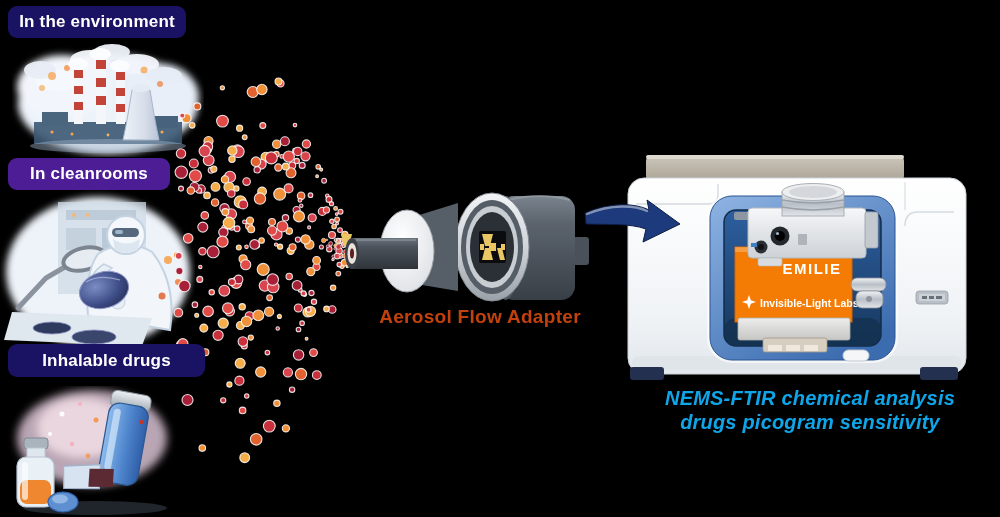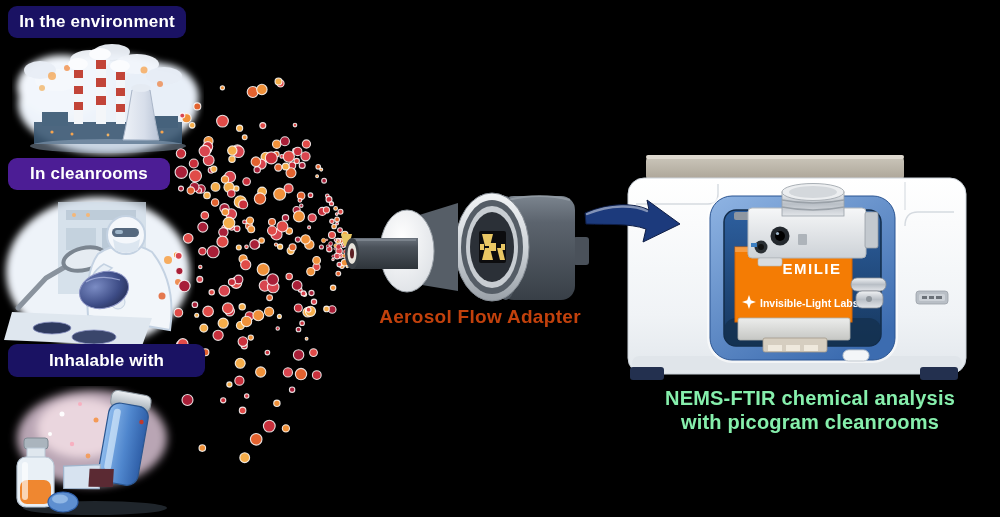--- a/index.html
+++ b/index.html
@@ -25,21 +25,21 @@
 
 <div id="stage">
 
   <div id="chip-env" class="chip" style="background: rgb(26, 18, 99); color: rgb(255, 255, 255);">
     <span>In the environment</span>
   </div>
   <div id="chip-clean" class="chip" style="background: #4c1d95; color: rgb(255, 255, 255);">
     <span>In cleanrooms</span>
   </div>
   <div id="chip-drugs" class="chip" style="background: rgb(26, 18, 99); color: rgb(255, 255, 255);">
-    <span>Inhalable with</span>
+    <span>Inhalable drugs</span>
   </div>
 
   <svg class="illus" style="left:12px;top:42px" width="192" height="115" viewBox="0 0 192 115">
     <defs>
       <filter id="soft1">
           <feGaussianBlur stdDeviation="3.5"></feGaussianBlur>
         </filter>
       <linearGradient id="towerG" x1="0" y1="0" x2="1" y2="0">
         <stop offset="0" stop-color="#eef2f8"></stop>
           <stop offset=".6" stop-color="#d7deea"></stop>
@@ -646,18 +646,18 @@
       <rect x="307" y="146" width="5" height="3" fill="#6b7178"></rect>
       <rect x="314" y="146" width="6" height="3" fill="#6b7178"></rect>
     </g>
 
     <rect x="221" y="200" width="26" height="11" rx="5.5" fill="#f4f6f8" stroke="#c3cad1" stroke-width="1"></rect>
 
     <rect x="8" y="217" width="34" height="13" rx="3" fill="#23304f"></rect>
     <rect x="298" y="217" width="38" height="13" rx="3" fill="#23304f"></rect>
   </svg>
 
-  <div id="caption" style="color: #86efac;">
+  <div id="caption" style="color: #0ea5e9; font-style: italic;">
     <div>NEMS-FTIR chemical analysis</div>
-    <div>with picogram cleanrooms</div>
+    <div>drugs picogram sensitivity</div>
   </div>
 
 </div>
 
 </body></html>

